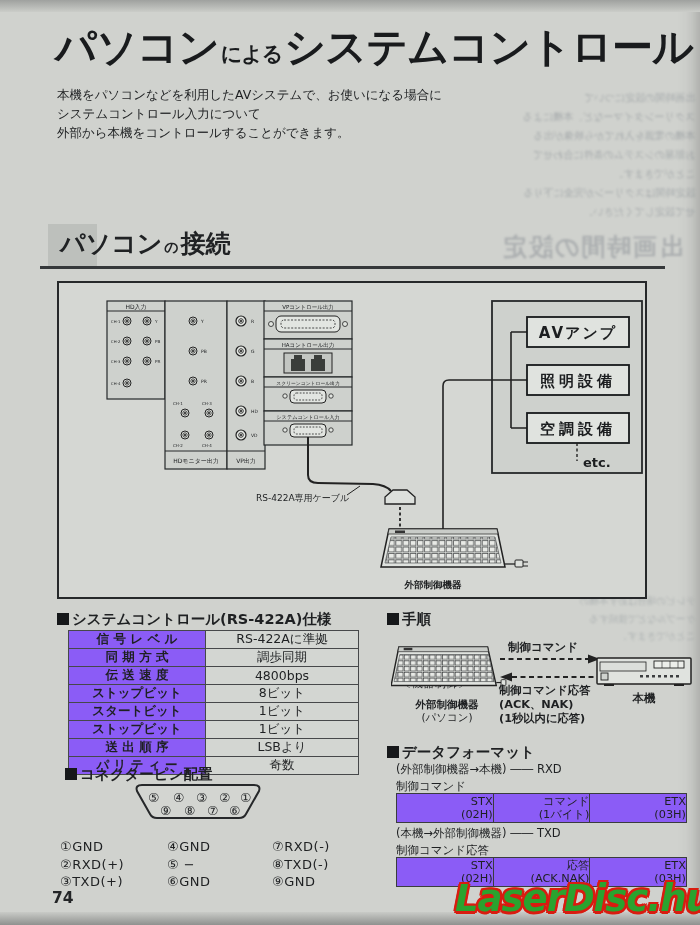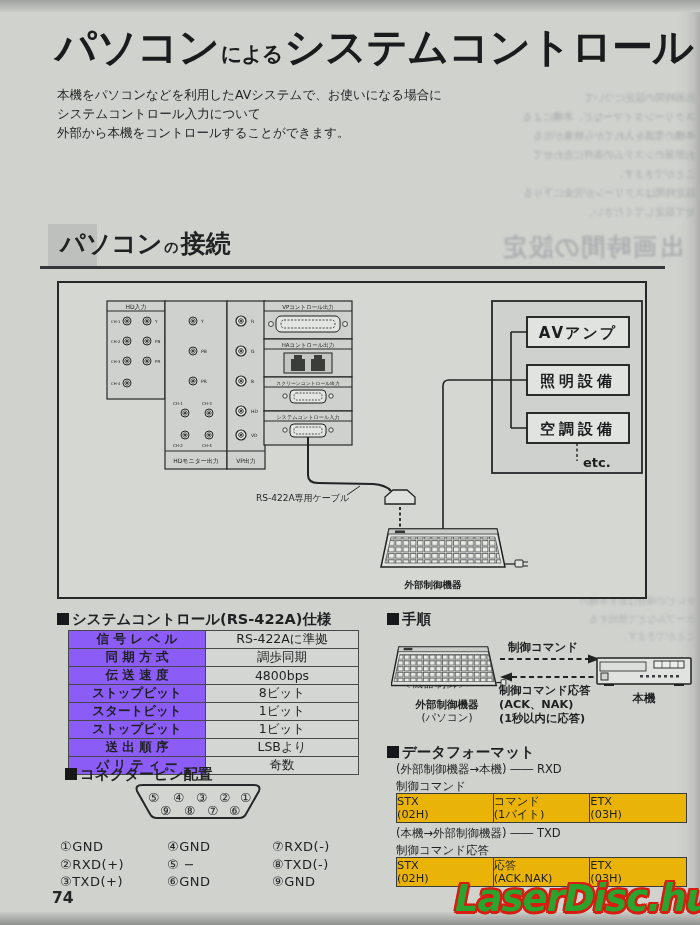--- a/index.html
+++ b/index.html
@@ -48,21 +48,21 @@
   .proc-sub{left:400px;top:631px;font-size:11.5px;margin-top:45px;}
   .proc-comp-label{left:389px;top:698px;width:116px;text-align:center;font-size:10.5px;font-weight:bold;}
   .proc-comp-sublabel{left:389px;top:711px;width:116px;text-align:center;font-size:10.5px;}
   .proc-cmd{left:508px;top:640px;font-size:11.5px;font-weight:600;}
   .proc-resp{left:499px;top:684px;font-size:11.3px;line-height:1.25;font-weight:600;}
   .proc-dev-label{left:596px;top:691px;width:96px;text-align:center;font-size:11.5px;font-weight:bold;}
 
   .df-title{left:387px;top:743px;}
   .df-line{font-size:11.5px;white-space:nowrap;}
   .df-table{width:291px;table-layout:fixed;}
-  .df-table td{border:1.5px solid #3a3c3e;background:#eab308;text-align:left;font-size:11.3px;line-height:1.15;height:28px;padding:0;}
+  .df-table td{border:1.5px solid #3a3c3e;background:#8b5cf6;text-align:right;font-size:11.3px;line-height:1.15;height:28px;padding:0;}
 
   .pagenum{left:52px;top:889px;font-size:15.5px;font-weight:bold;color:#232527;}
   .watermark{left:455px;top:877px;font-size:37px;font-weight:bold;font-style:italic;letter-spacing:-1px;
              color:#2aa32f;white-space:nowrap;z-index:6;
              text-shadow:-2.5px 0 0 #d91c10,2.5px 0 0 #d91c10,0 -2.5px 0 #d91c10,0 2.5px 0 #d91c10,
                          -1.8px -1.8px 0 #d91c10,1.8px -1.8px 0 #d91c10,-1.8px 1.8px 0 #d91c10,1.8px 1.8px 0 #d91c10;}
   svg text{fill:#1c1e20;}
 </style>
 </head>
 <body>

